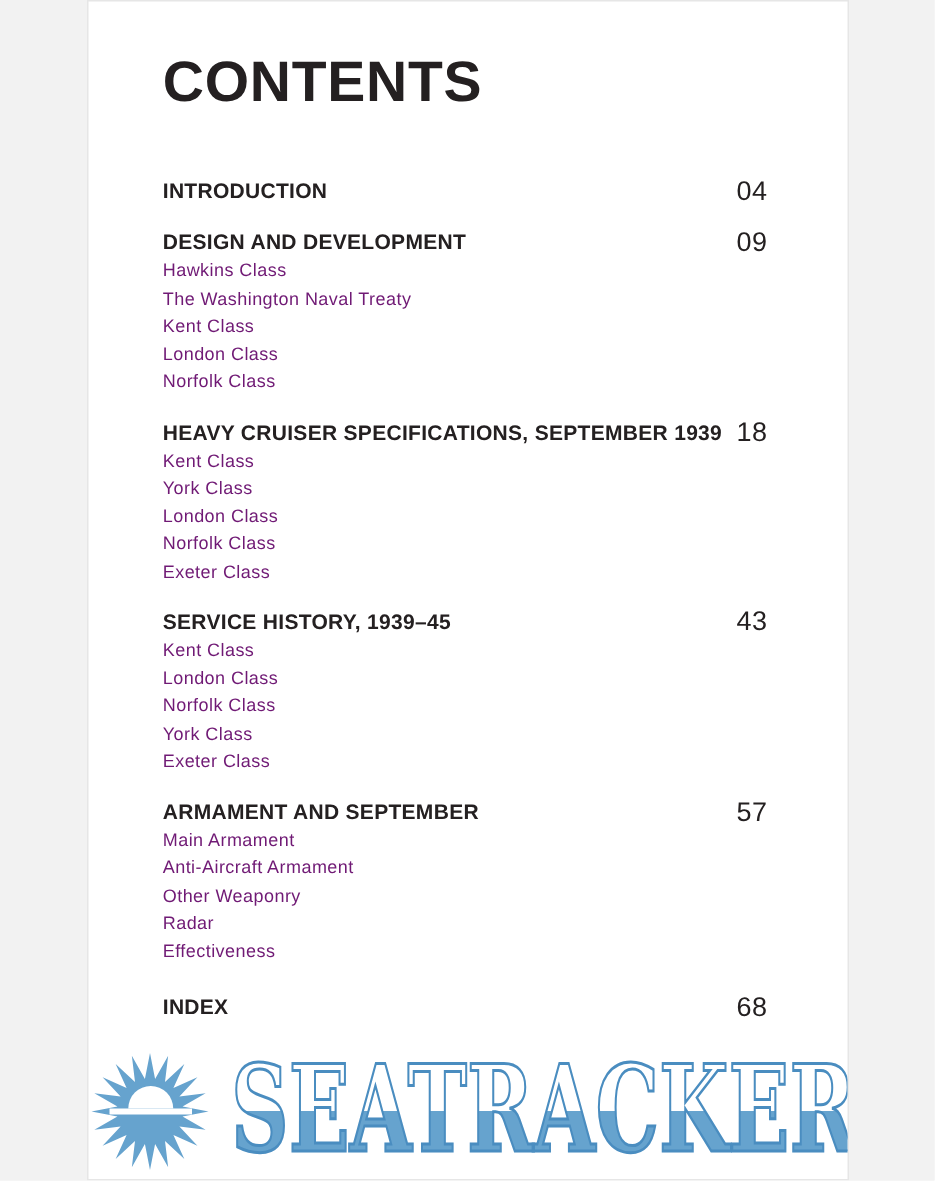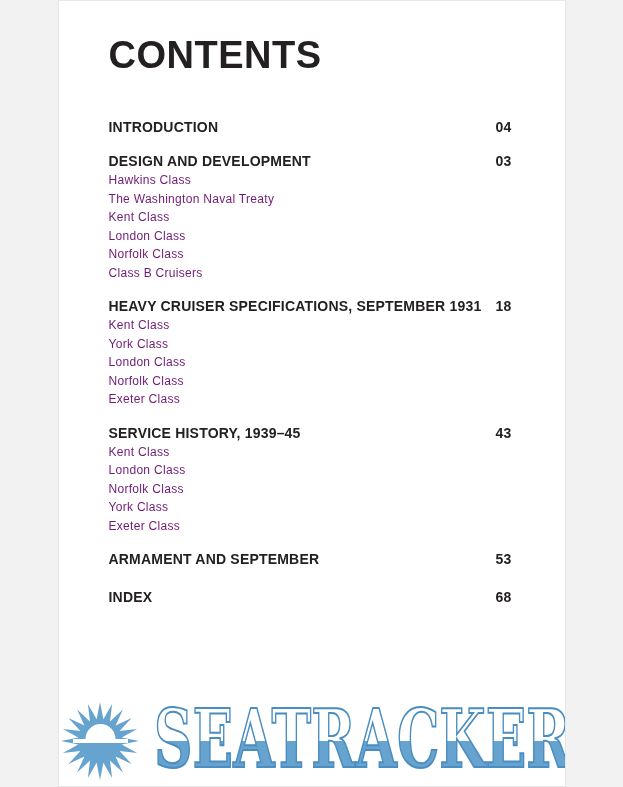--- a/index.html
+++ b/index.html
@@ -36,21 +36,21 @@
   .section-head {
     display: flex;
     justify-content: space-between;
     align-items: flex-end;
     font-weight: bold;
     font-size: 14px;
     line-height: 20px;
     letter-spacing: 0.2px;
     color: #242021;
   }
-  .section-page { font-size: 14px; font-weight: bold; }
+  .section-page { font-size: 18px; font-weight: normal; }
   .section-items { list-style: none; margin: 0; padding: 0; }
   .section-items li {
     font-size: 12px;
     line-height: 18.5px;
     letter-spacing: 0.3px;
     color: #701a75;
   }
   .watermark {
     position: absolute;
     left: 0;
@@ -71,35 +71,34 @@
     <div class="section-head">
       <span class="section-title">INTRODUCTION</span>
       <span class="section-page">04</span>
     </div>
 
   </div>
 
   <div class="section">
     <div class="section-head">
       <span class="section-title">DESIGN AND DEVELOPMENT</span>
-      <span class="section-page">03</span>
+      <span class="section-page">09</span>
     </div>
     <ul class="section-items">
             <li>Hawkins Class</li>
             <li>The Washington Naval Treaty</li>
             <li>Kent Class</li>
             <li>London Class</li>
             <li>Norfolk Class</li>
-            <li>Class B Cruisers</li>
           </ul>
   </div>
 
   <div class="section">
     <div class="section-head">
-      <span class="section-title">HEAVY CRUISER SPECIFICATIONS, SEPTEMBER 1931</span>
+      <span class="section-title">HEAVY CRUISER SPECIFICATIONS, SEPTEMBER 1939</span>
       <span class="section-page">18</span>
     </div>
     <ul class="section-items">
             <li>Kent Class</li>
             <li>York Class</li>
             <li>London Class</li>
             <li>Norfolk Class</li>
             <li>Exeter Class</li>
           </ul>
   </div>
@@ -114,22 +113,29 @@
             <li>London Class</li>
             <li>Norfolk Class</li>
             <li>York Class</li>
             <li>Exeter Class</li>
           </ul>
   </div>
 
   <div class="section">
     <div class="section-head">
       <span class="section-title">ARMAMENT AND SEPTEMBER</span>
-      <span class="section-page">53</span>
+      <span class="section-page">57</span>
     </div>
+    <ul class="section-items">
+            <li>Main Armament</li>
+            <li>Anti-Aircraft Armament</li>
+            <li>Other Weaponry</li>
+            <li>Radar</li>
+            <li>Effectiveness</li>
+          </ul>
   </div>
 
 
   <div class="section">
     <div class="section-head">
       <span class="section-title">INDEX</span>
       <span class="section-page">68</span>
     </div>
 
   </div>

